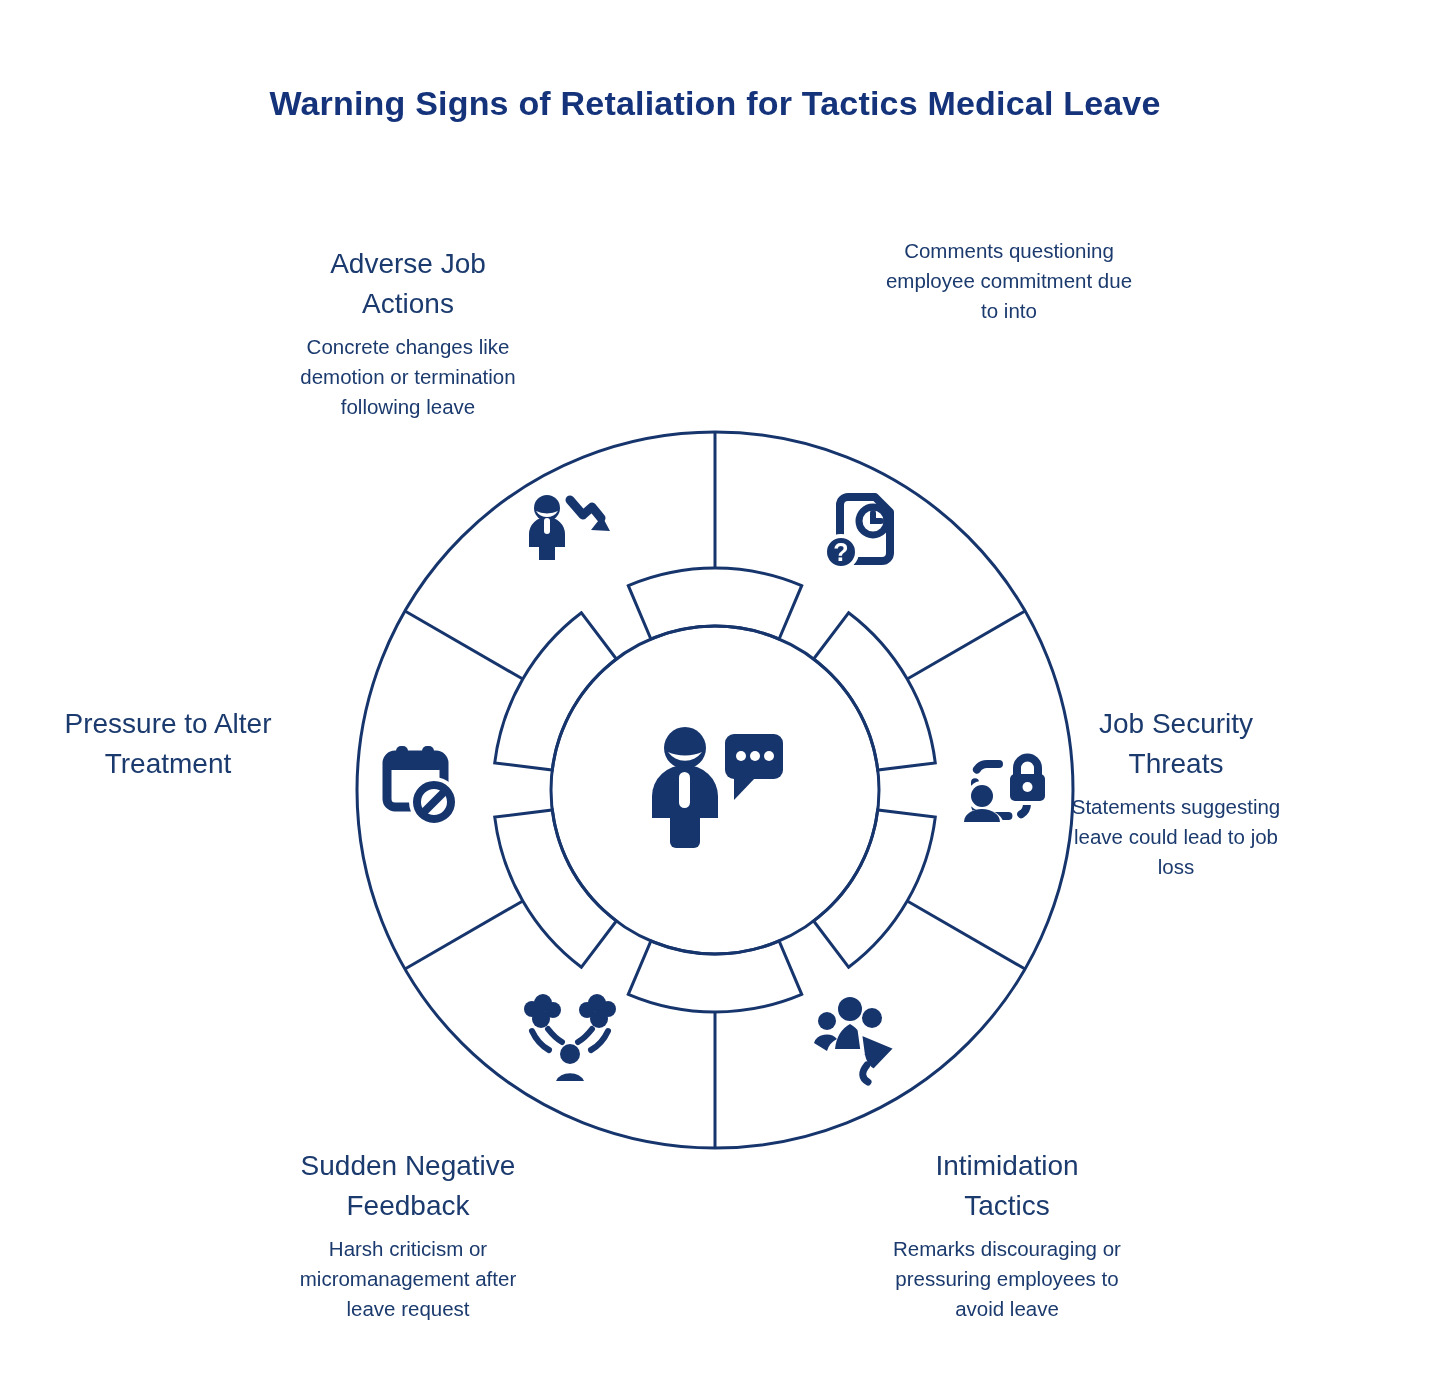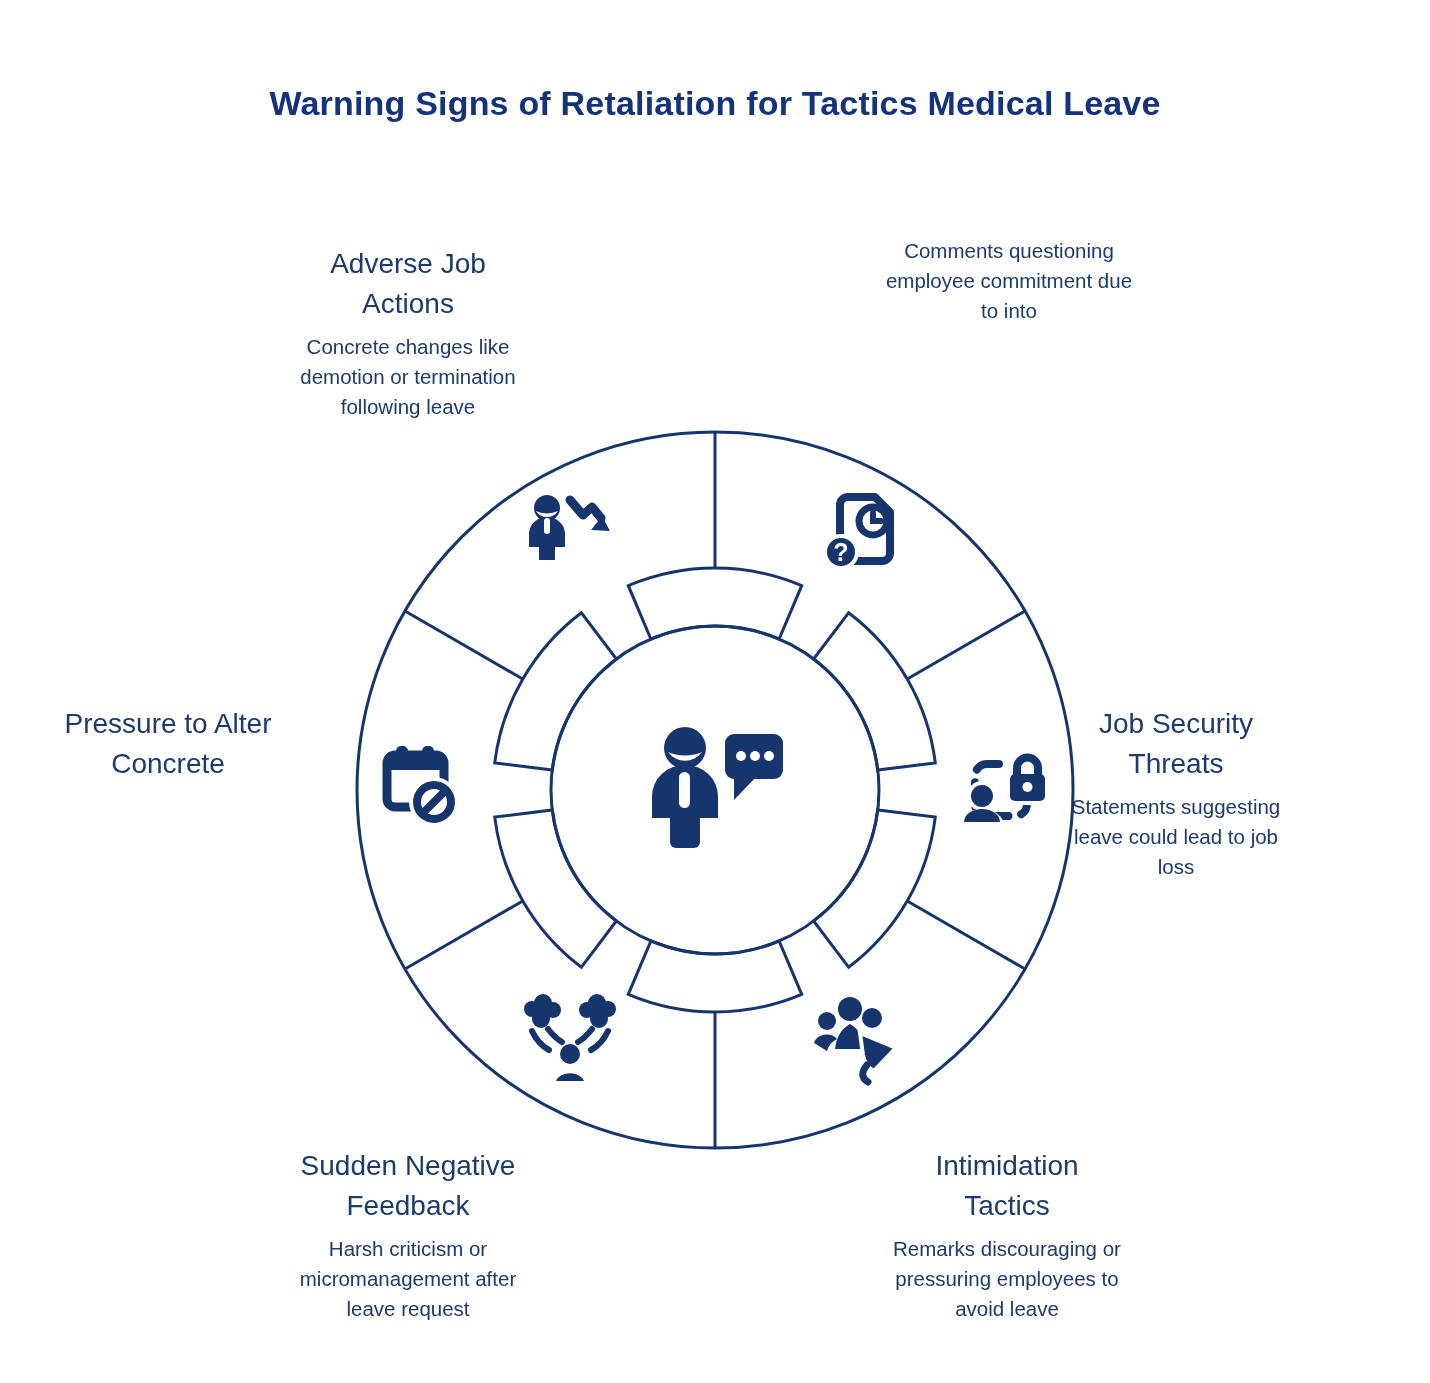--- a/index.html
+++ b/index.html
@@ -66,21 +66,21 @@
 Tactics</div>
   <div class="label-desc">Remarks discouraging or pressuring employees to avoid leave</div>
 </div>
 <div class="label pos-bl">
   <div class="label-heading">Sudden Negative
 Feedback</div>
   <div class="label-desc">Harsh criticism or micromanagement after leave request</div>
 </div>
 <div class="label pos-l">
   <div class="label-heading">Pressure to Alter
-Concrete</div>
+Treatment</div>
 </div>
 
 <svg class="wheel" width="800" height="800" viewBox="0 0 800 800">
 
   <circle class="sa" cx="400" cy="400" r="358"></circle>
   <circle class="sa" cx="400" cy="400" r="164"></circle>
 
   <g>
     <g transform="translate(400,400) rotate(30)">
       <path class="sa" d="M150.9 -64.1 A164 164 0 0 1 150.9 64.1 L204.3 86.7 A222 222 0 0 0 204.3 -86.7 Z"></path>

